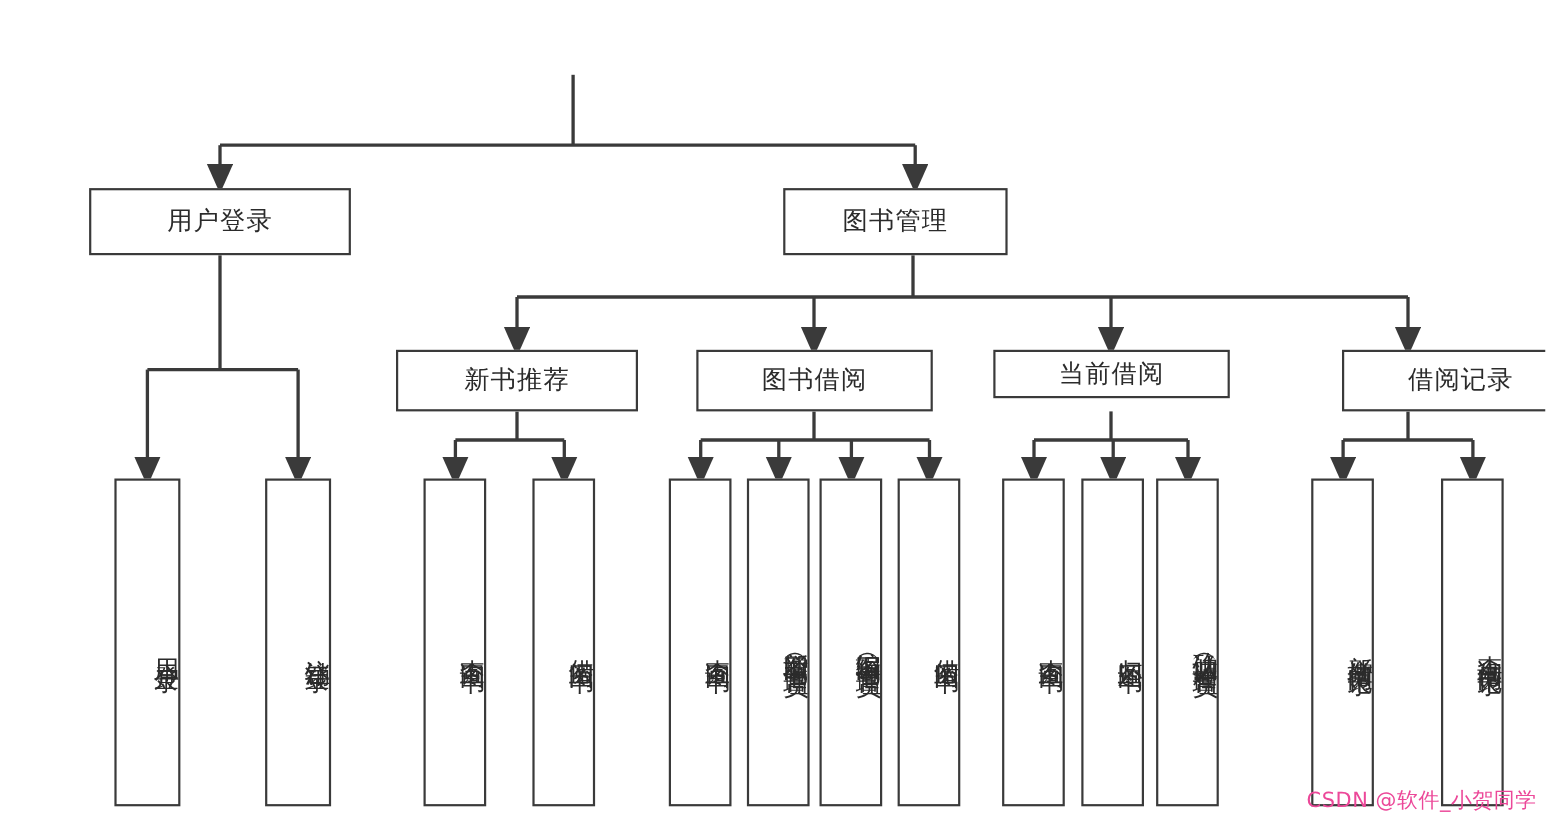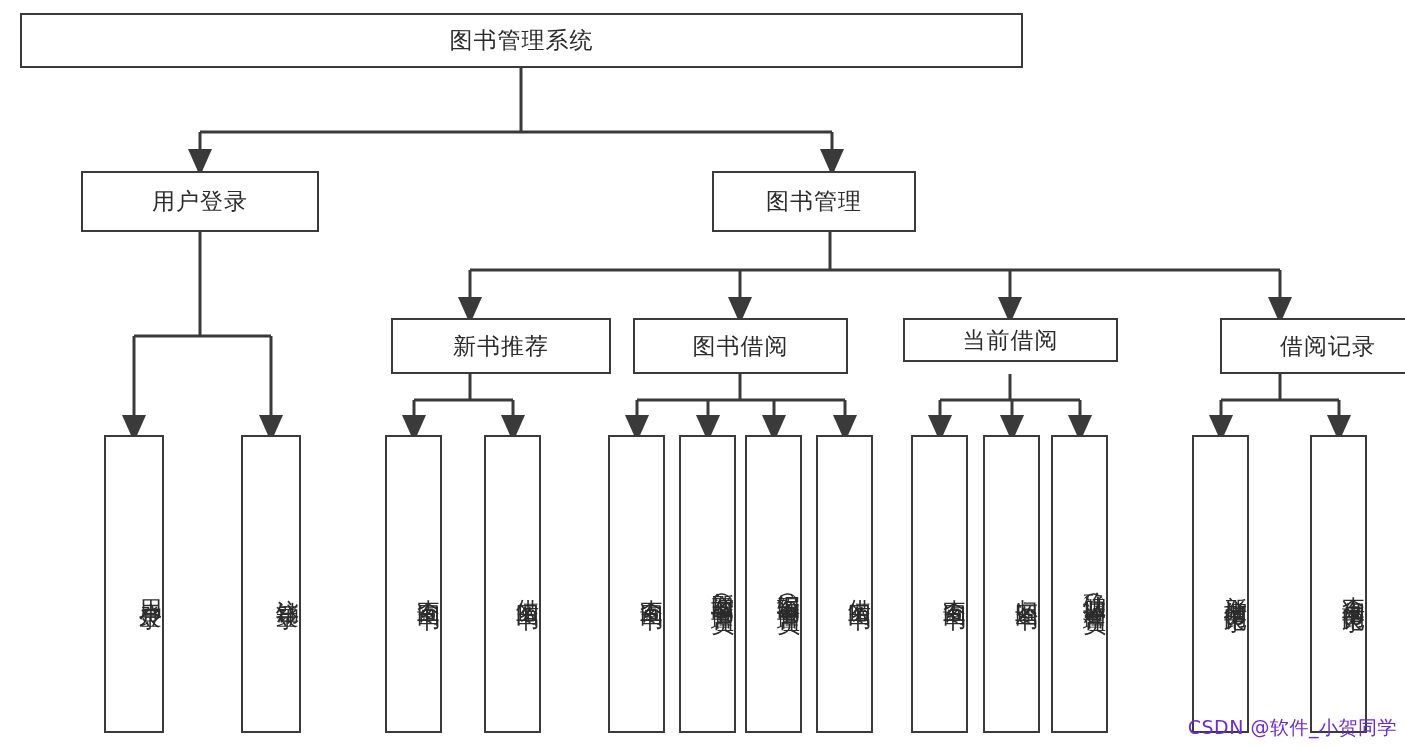--- a/index.html
+++ b/index.html
@@ -56,21 +56,21 @@
   }
   .node .htext {
     white-space: nowrap;
     line-height: 1.0;
   }
   #watermark {
     position: absolute;
     right: 8px;
     bottom: 6px;
     font-size: 19px;
-    color: #6d28d9;
+    color: #ec4899;
     white-space: nowrap;
     letter-spacing: 0.5px;
   }
 </style>
 </head>
 <body>
 
 <div id="canvas">
 
   <svg id="edges" viewBox="0 0 1405 747" xmlns="http://www.w3.org/2000/svg">
@@ -128,32 +128,29 @@
     </g>
 
     <g stroke="#3a3a3a" stroke-width="3" fill="none">
       <path d="M1280,374 L1280,400"></path>
       <path d="M1221,400 L1339,400"></path>
       <path d="M1221,400 L1221,418" marker-end="url(#arrow)"></path>
       <path d="M1339,400 L1339,418" marker-end="url(#arrow)"></path>
     </g>
   </svg>
 
-  <div class="node horizontal" style="left:20px; top:13px; width:1003px; height:55px;">
-    <span class="htext">图书管理系统</span>
-  </div>
 
   <div class="node horizontal" style="left:81px; top:171px; width:238px; height:61px;">
     <span class="htext">用户登录</span>
   </div>
   <div class="node horizontal" style="left:712px; top:171px; width:204px; height:61px;">
     <span class="htext">图书管理</span>
   </div>
 
-  <div class="node horizontal" style="left:360px; top:318px; width:220px; height:56px;margin-left:31px;">
+  <div class="node horizontal" style="left:360px; top:318px; width:220px; height:56px;">
     <span class="htext">新书推荐</span>
   </div>
   <div class="node horizontal" style="left:633px; top:318px; width:215px; height:56px;">
     <span class="htext">图书借阅</span>
   </div>
   <div class="node horizontal" style="left:903px; top:318px; width:215px; height:44px;">
     <span class="htext">当前借阅</span>
   </div>
   <div class="node horizontal" style="left:1172px; top:318px; width:216px; height:56px;margin-left:48px;">
     <span class="htext">借阅记录</span>

